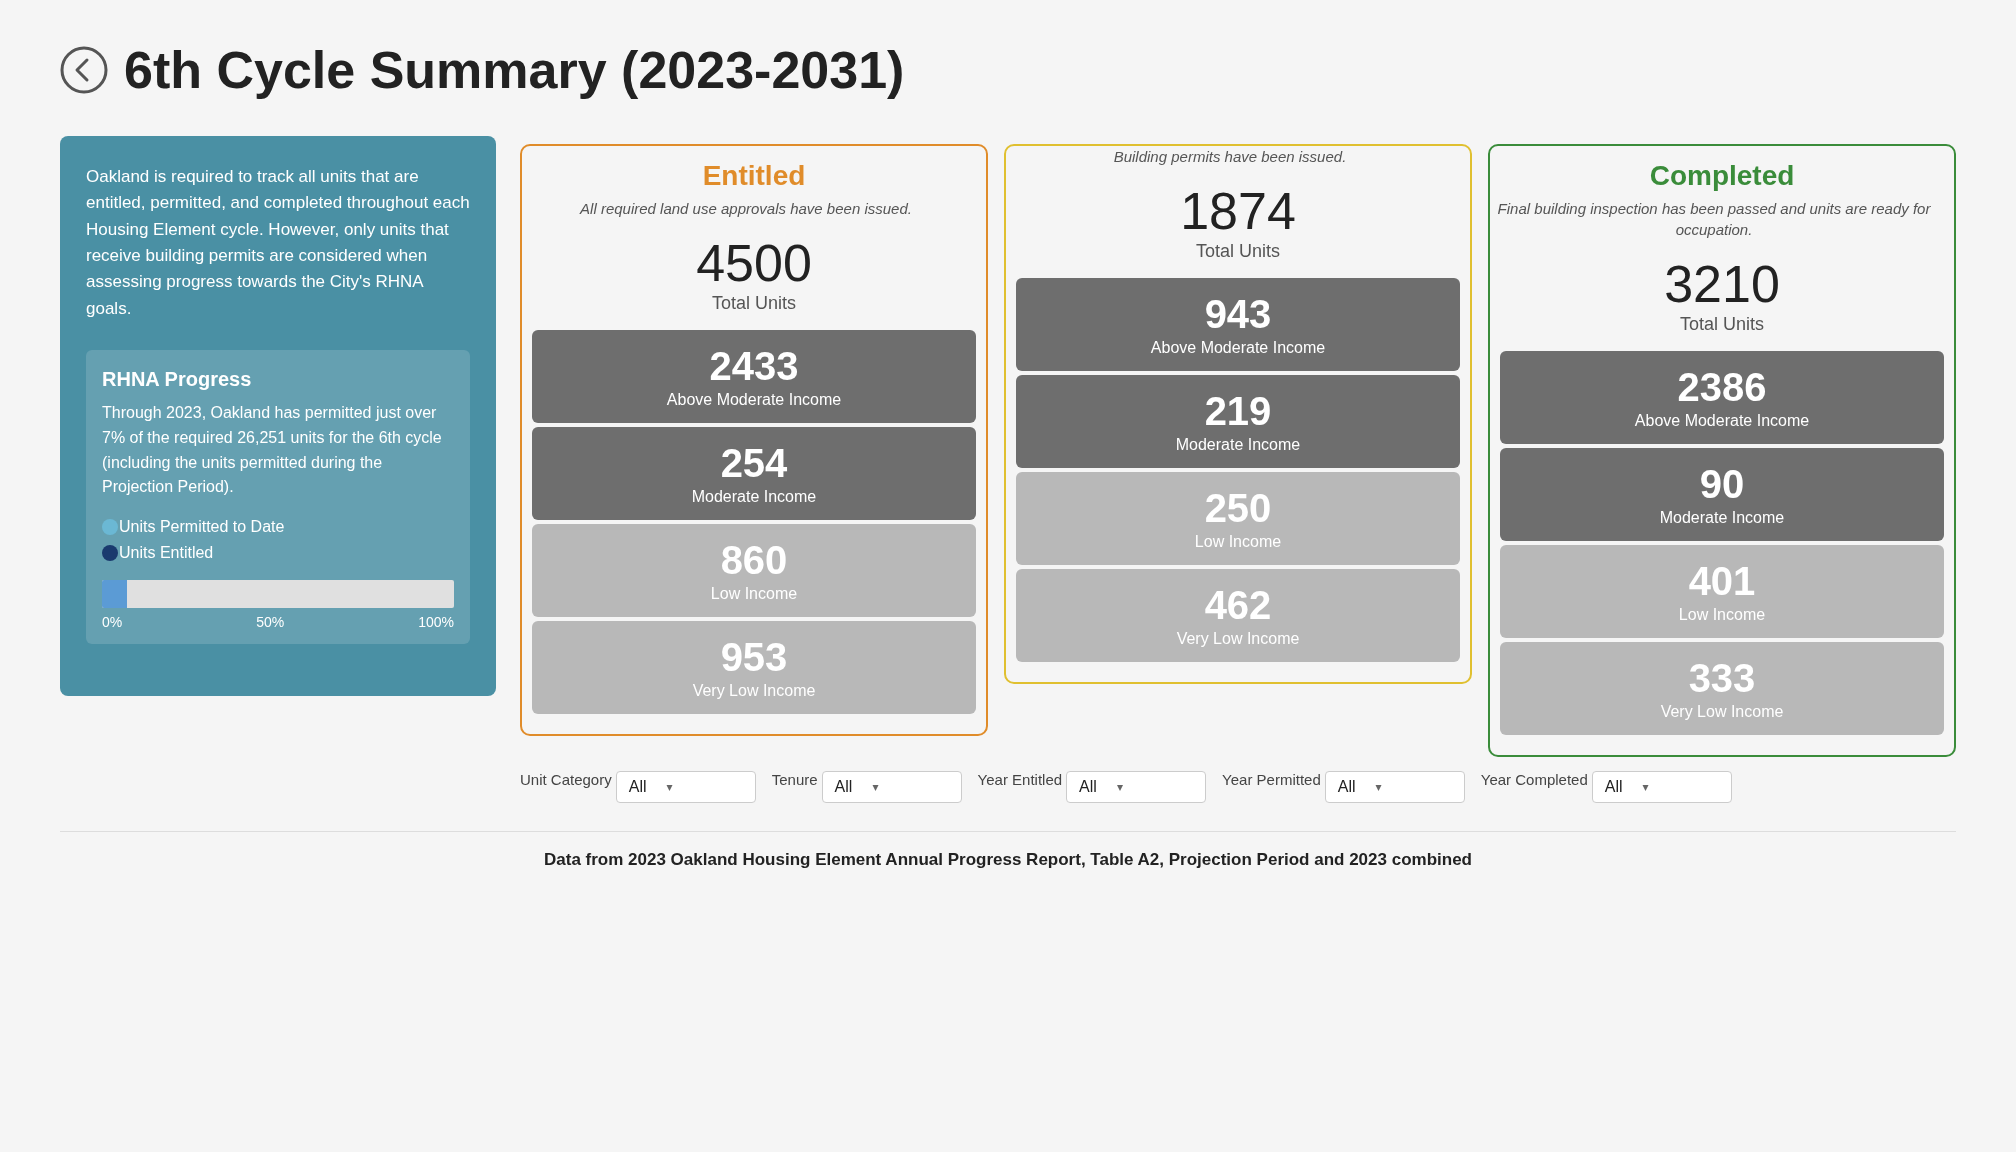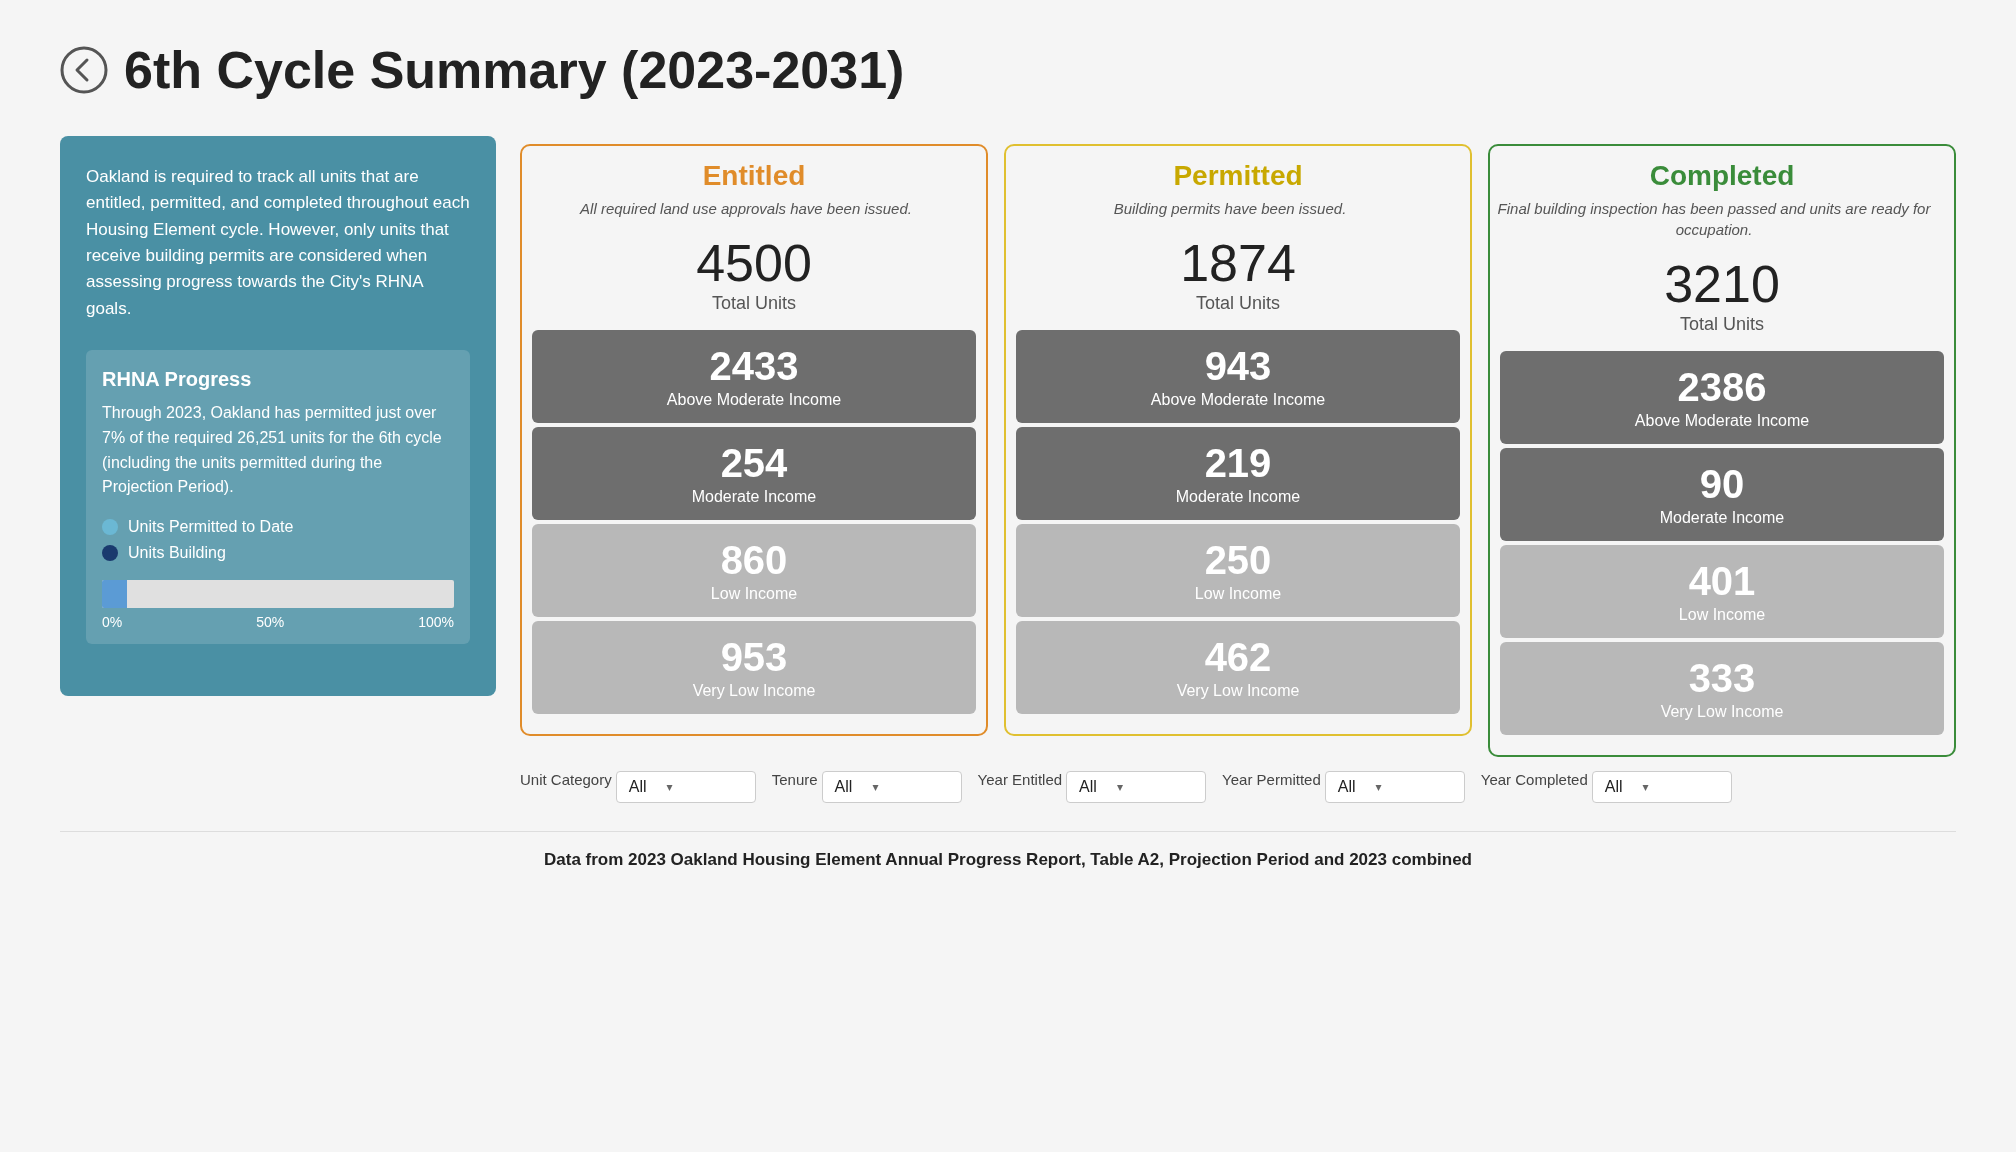--- a/index.html
+++ b/index.html
@@ -79,21 +79,21 @@
     .legend {
       display: flex;
       flex-direction: column;
       gap: 8px;
       margin-bottom: 18px;
     }
 
     .legend-item {
       display: flex;
       align-items: center;
-      gap: 10px;
+      gap: 1px;
       font-size: 16px;
       color: white;
     }
 
     .legend-dot {
       width: 16px;
       height: 16px;
       border-radius: 50%;
       flex-shrink: 0;
     }
@@ -296,21 +296,21 @@
       <div class="rhna-title">RHNA Progress</div>
       <p class="rhna-text">Through 2023, Oakland has permitted just over 7% of the required 26,251 units for the 6th cycle (including the units permitted during the Projection Period).</p>
 
       <div class="legend">
         <div class="legend-item">
           <div class="legend-dot legend-dot-light"></div>
           <span>Units Permitted to Date</span>
         </div>
         <div class="legend-item">
           <div class="legend-dot legend-dot-dark"></div>
-          <span>Units Building</span>
+          <span>Units Entitled</span>
         </div>
       </div>
 
       <div class="progress-bar-container">
         <div class="progress-bar-track">
           <div class="progress-bar-light"></div>
         </div>
         <div class="progress-labels">
           <span>0%</span>
           <span>50%</span>
@@ -339,21 +339,20 @@
           <div class="income-block income-block-light">
             <div class="income-num">860</div>
             <div class="income-label">Low Income</div>
           </div>
           <div class="income-block income-block-light">
             <div class="income-num">953</div>
             <div class="income-label">Very Low Income</div>
           </div>
         </div>
         <div class="category-card card-permitted">
-          <div class="card-header card-header-permitted">Permitted</div>
           <div class="card-subtitle">Building permits have been issued.</div>
           <div class="card-total-num">1874</div>
           <div class="card-total-label">Total Units</div>
           <div class="income-block income-block-dark">
             <div class="income-num">943</div>
             <div class="income-label">Above Moderate Income</div>
           </div>
           <div class="income-block income-block-dark">
             <div class="income-num">219</div>
             <div class="income-label">Moderate Income</div>

